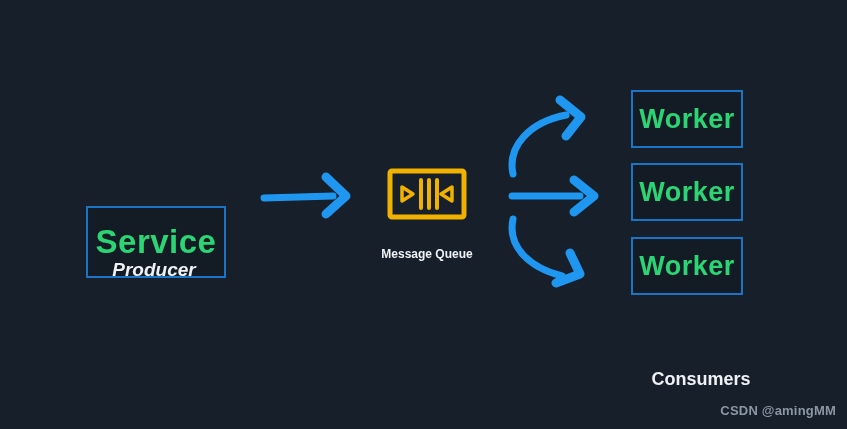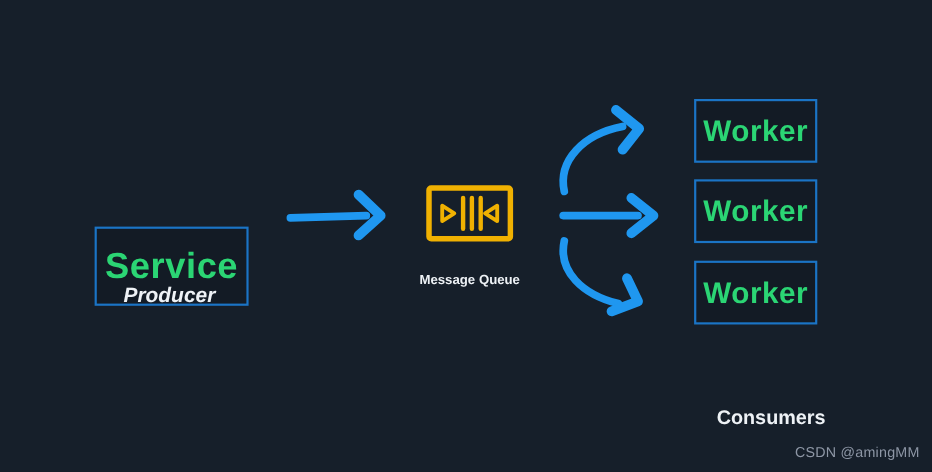--- a/index.html
+++ b/index.html
@@ -63,21 +63,21 @@
   .head{stroke-width:9px;}
 
   .mq-icon{position:absolute;left:387px;top:168px;}
   .mq-icon .gold-stroke{stroke:var(--gold);fill:none;stroke-linejoin:round;stroke-linecap:round;}
 
   .watermark{
     position:absolute;
     right:11px;top:403px;
     color:var(--watermark);
     font-size:13px;
-    font-weight:normal;
+    font-weight:bold;
     letter-spacing:0.2px;
   }
 </style>
 </head>
 <body>
 
 <div class="stage">
 
   <div class="node service-box">
     <span>Service</span>

